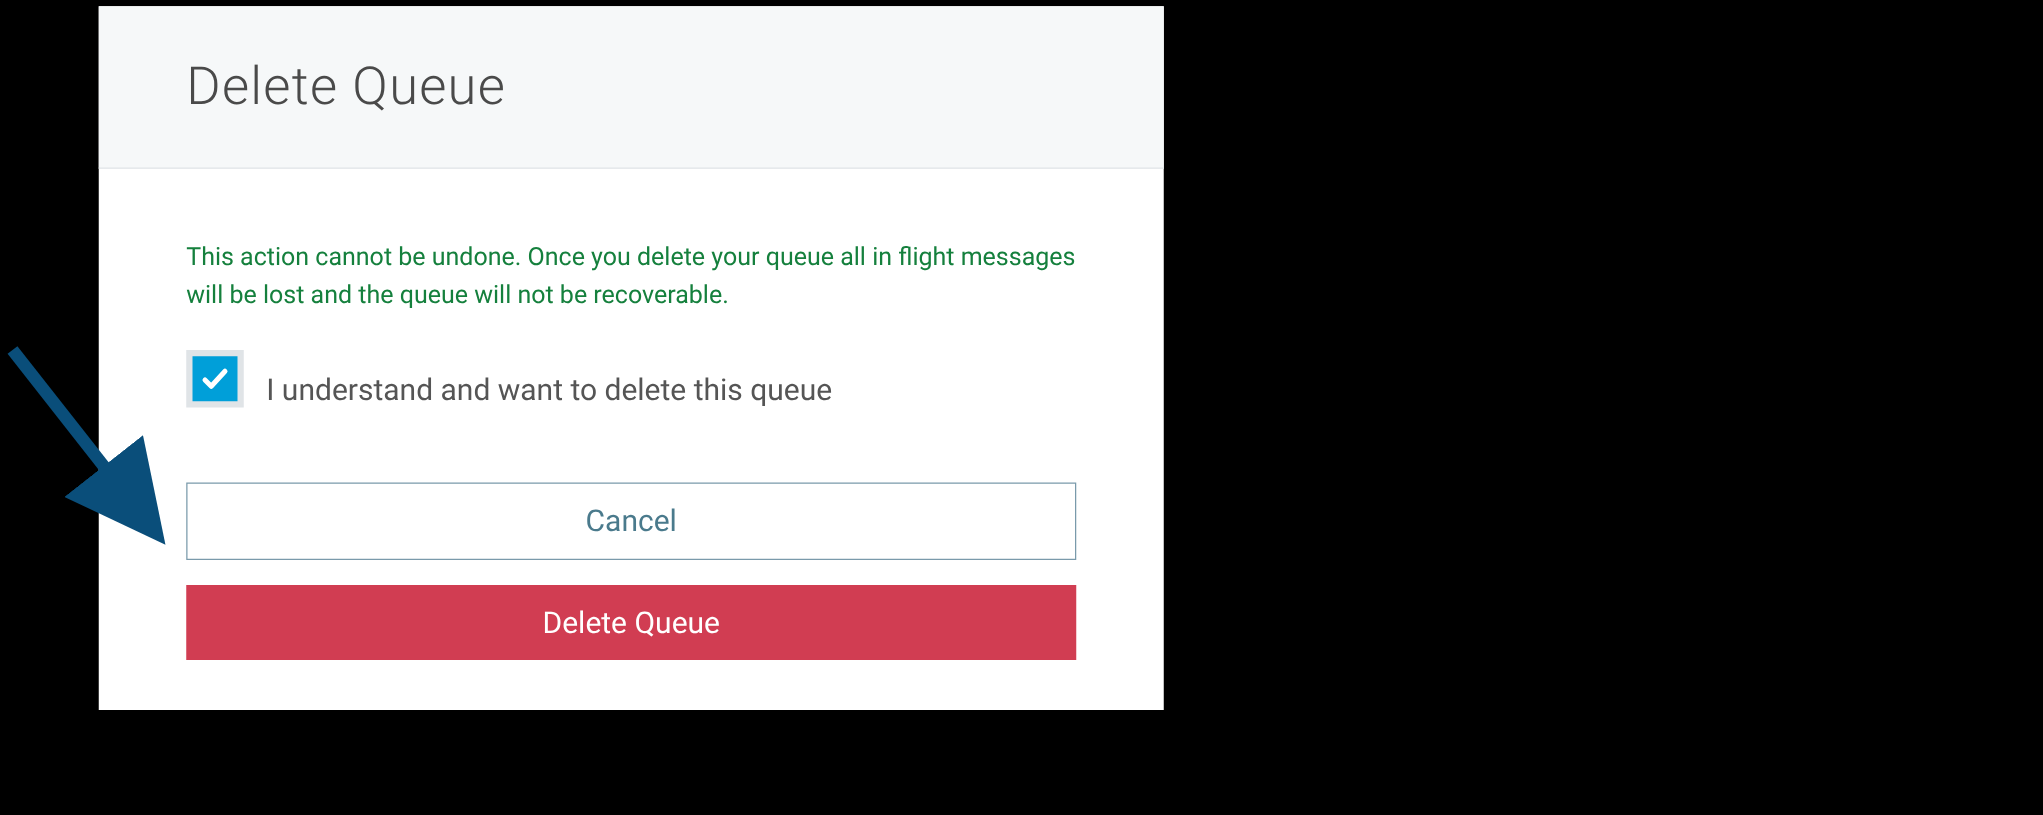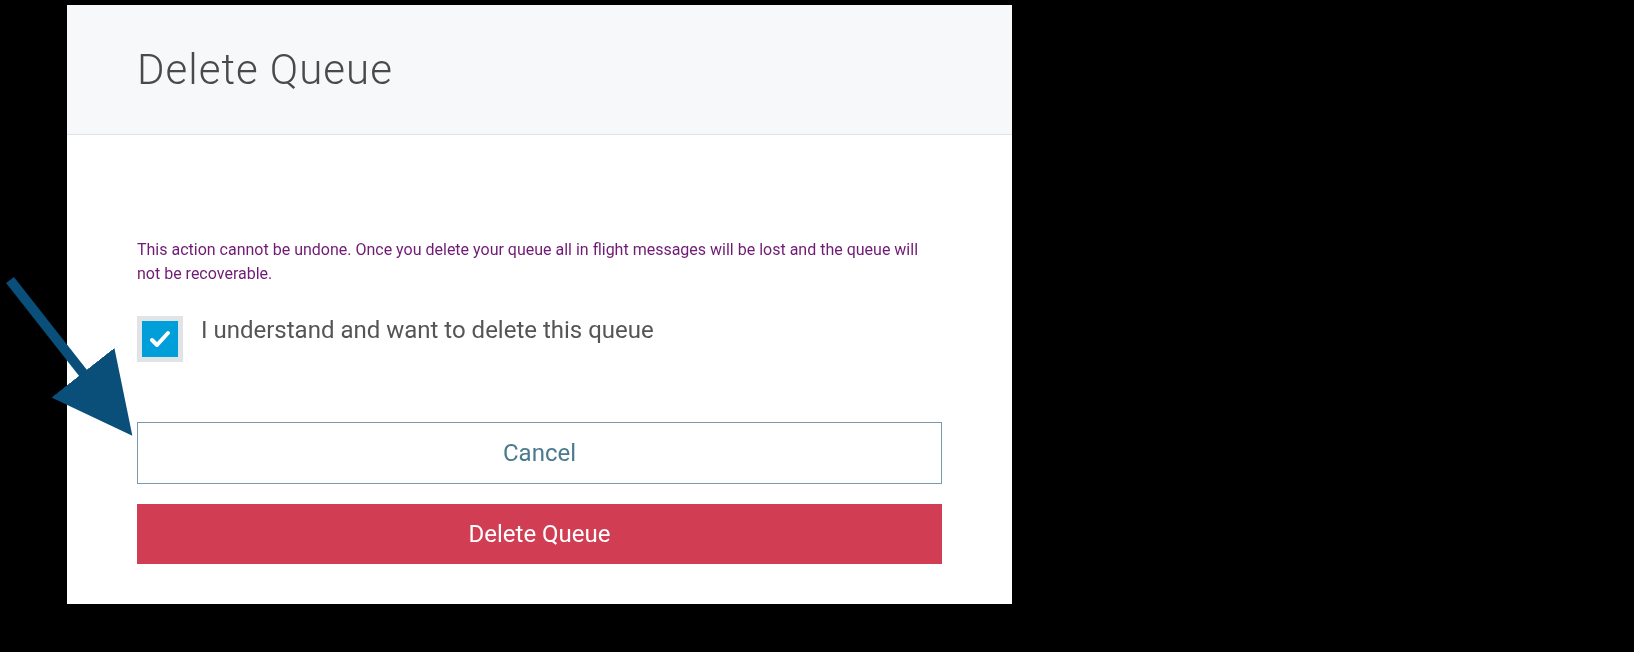--- a/index.html
+++ b/index.html
@@ -9,49 +9,48 @@
     }
     body {
       background: #000;
       width: 1634px;
       height: 652px;
       font-family: -apple-system, BlinkMacSystemFont, "Segoe UI", Roboto, "Helvetica Neue", Arial, sans-serif;
       position: relative;
     }
     .dialog {
       position: absolute;
-      left: 67px;
+      left: 79px;
       top: 5px;
-      width: 945px;
+      width: 852px;
       background: #fff;
     }
     .dialog-header {
       background: #f6f8f9;
       padding: 40px 70px 40px 70px;
       border-bottom: 1px solid #e0e4e7;
     }
     .dialog-title {
       font-size: 42px;
       font-weight: 300;
       color: #4a4a4a;
       letter-spacing: 1px;
     }
     .dialog-body {
       padding: 55px 70px 30px 70px;
     }
     .warning-text {
-      font-size: 16px;
-      color: #701a75;
+      font-size: 20px;
+      color: #15803d;
       line-height: 1.5;
       margin-bottom: 30px;
-      margin-top: 48px;
     }
     .confirm-row {
       display: flex;
-      align-items: flex-start;
+      align-items: flex-end;
       gap: 18px;
     }
     .checkbox-wrap {
       width: 46px;
       height: 46px;
       background: #e0e4e7;
       display: flex;
       align-items: center;
       justify-content: center;
       cursor: pointer;

